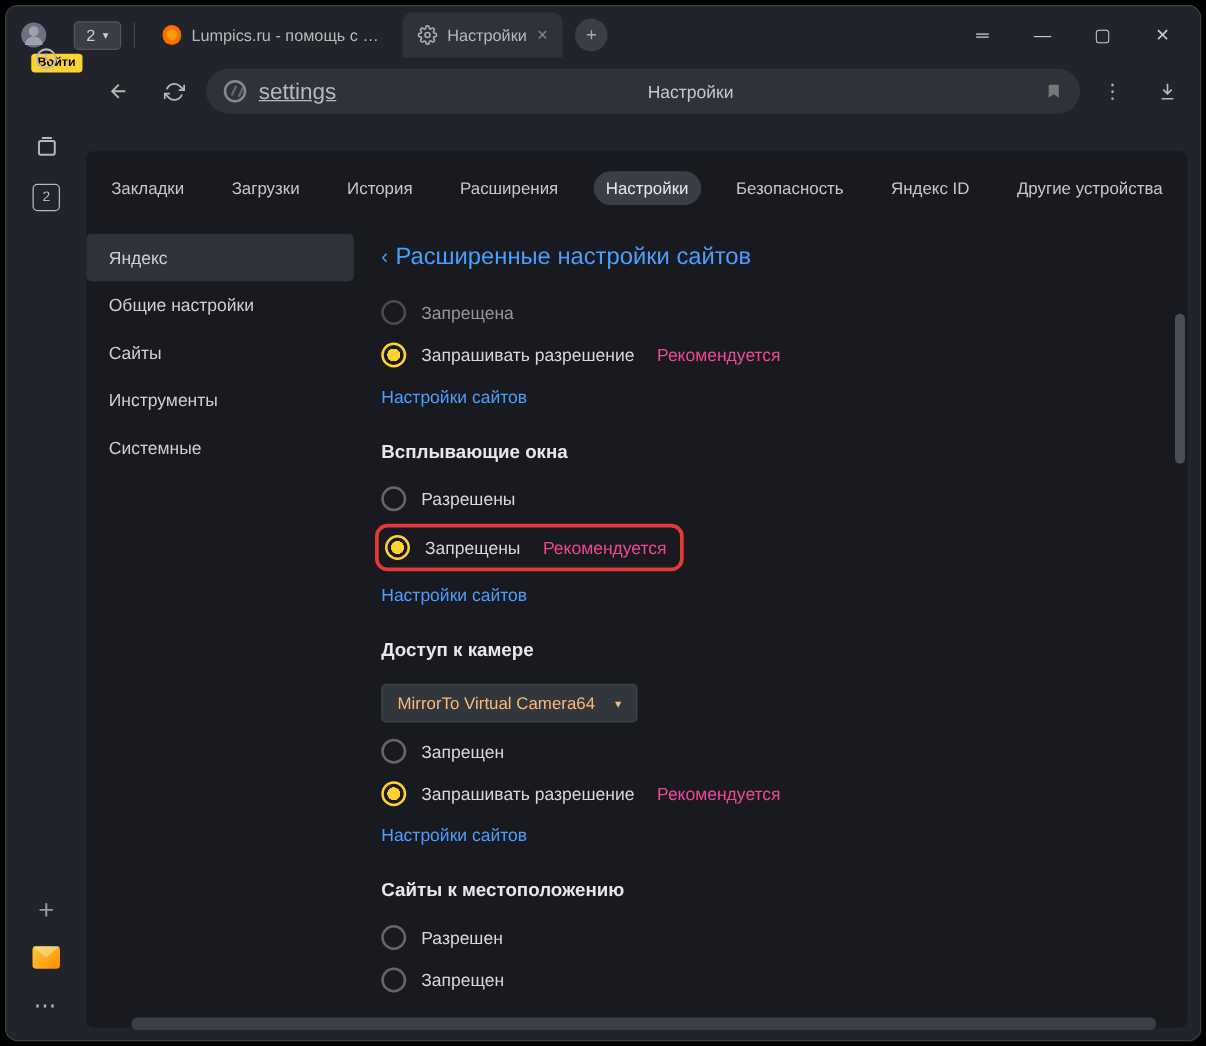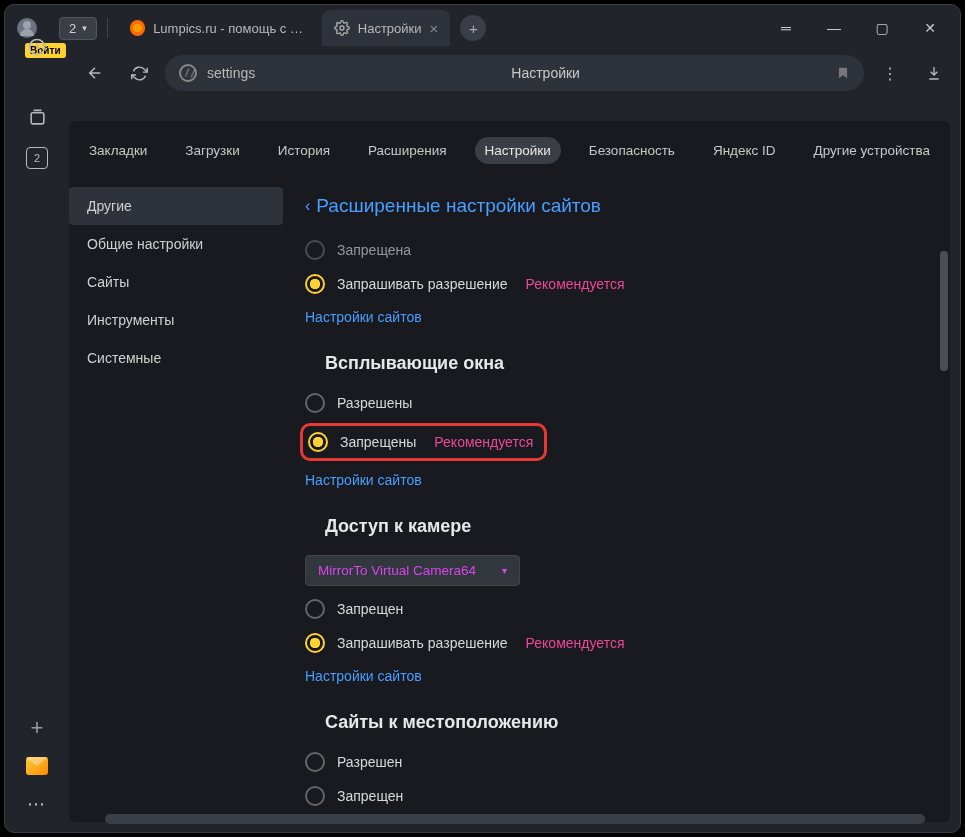--- a/index.html
+++ b/index.html
@@ -21,21 +21,21 @@
 .newtab { width:26px; height:26px; border-radius:50%; background:#3a3f47; color:#aaa; display:flex; align-items:center; justify-content:center; margin-left:10px; font-size:15px;}
 .winbtns { margin-left:auto; display:flex; gap:28px; padding-right:12px;}
 .winbtn { color:#c8c8c8; font-size:14px; width:20px; text-align:center;}
 
 .toolbar { height:44px; display:flex; align-items:center; padding:0 8px; gap:8px; }
 .side-col { width:56px; }
 .tbtn { width:36px; height:36px; display:flex; align-items:center; justify-content:center; color:#b8b8b8; border-radius:6px;}
 .addrbar { flex:1; background:#2e333b; height:36px; border-radius:18px; display:flex; align-items:center; padding:0 14px; color:#b8b8b8;}
 .addr-y { width:18px; height:18px; border-radius:50%; border:2px solid #888; margin-right:10px; position:relative;}
 .addr-y::after{content:'';position:absolute;top:3px;left:5px;width:4px;height:8px;border-left:2px solid #888;border-right:2px solid #888;transform:skewX(-15deg) rotate(10deg);opacity:.6;}
-.addr-text { font-size:14px; }
+.addr-text { font-size:18px;text-decoration:underline; }
 .addr-title { flex:1; text-align:center; font-size:14px; color:#c8c8c8;}
 .bookmark-icon { color:#777; font-size:15px;}
 
 .sidebar-rail { position:absolute; left:0; top:68px; width:64px; height:calc(100% - 68px); display:flex; flex-direction:column; align-items:center; padding-top:10px; gap:18px;}
 .rail-icon { color:#b8b8b8; font-size:16px; width:24px; height:24px; display:flex; align-items:center; justify-content:center;}
 .rail-icon.box { border:1.5px solid #b8b8b8; border-radius:4px; font-size:11px; width:22px; height:22px;}
 .rail-bottom { margin-top:auto; margin-bottom:16px; display:flex; flex-direction:column; gap:14px; align-items:center;}
 
 .content { position:absolute; left:64px; top:116px; right:10px; bottom:10px; background:#181a1f; border-radius:6px; overflow:hidden;}
 .topnav { height:58px; display:flex; align-items:center; justify-content:center; gap:18px; font-size:13.5px; color:#c8c8c8;}
@@ -44,27 +44,27 @@
 
 .body { display:flex; height:calc(100% - 58px);}
 .leftnav { width:214px; padding:8px 0;}
 .leftnav-item { padding:11px 18px; font-size:14px; color:#d0d0d0;}
 .leftnav-item.selected { background:#2e333b; border-radius:4px; margin:0 0px;}
 
 .main { flex:1; position:relative; overflow:hidden; padding:0 8px 0 0;}
 .main-inner { padding:0 22px;}
 .page-title { display:flex; align-items:center; gap:6px; color:#4a9eff; font-size:19px; padding:16px 0 16px 0;}
 .page-title .chev{color:#4a9eff; font-size:16px;}
-.section-title { color:#e8e8e8; font-size:18px; font-weight:bold; padding:20px 0 12px 0;margin-left:20px;}
+.section-title { color:#e8e8e8; font-size:15px; font-weight:bold; padding:20px 0 12px 0;}
 .radio-row { display:flex; align-items:center; gap:12px; padding:7px 0; font-size:14px; color:#d8d8d8;}
 .radio { width:20px; height:20px; border-radius:50%; border:2px solid #666; flex-shrink:0;}
 .radio.checked { border-color:#ffd233; background:radial-gradient(circle,#ffd233 0 45%,transparent 46%);}
 .reco { color:#ec4899; margin-left:6px;}
 .link { color:#4a9eff; font-size:14px; padding:8px 0; display:inline-block;}
-.select-box { background:#32363d; border:1px solid #444; padding:7px 12px; border-radius:4px; color:#d946ef; font-size:13.5px; display:inline-flex; align-items:center; gap:26px; margin:6px 0;}
+.select-box { background:#32363d; border:1px solid #444; padding:7px 12px; border-radius:4px; color:#fdba74; font-size:13.5px; display:inline-flex; align-items:center; gap:16px; margin:6px 0;}
 .highlight-box { border:3px solid #e53935; border-radius:10px; padding:2px 8px 2px 2px; display:inline-flex; align-items:center; margin:3px 0 3px -5px;}
 .highlight-box .radio-row{padding:4px 3px;}
 
 .scrollbar { position:absolute; right:2px; top:72px; width:8px; height:120px; background:#4a4f57; border-radius:4px;}
 .content-scrollbar { position:absolute; right:2px; bottom:6px; height:12px; left:60px; }
 .content-scrollbar-thumb{ position:absolute; left:40px; width:820px; height:10px; background:#3a3f47; border-radius:5px;}
 
 svg { display:block; }
 </style>
 </head>
@@ -168,21 +168,21 @@
       <div class="topnav-item">История</div>
       <div class="topnav-item">Расширения</div>
       <div class="topnav-item active">Настройки</div>
       <div class="topnav-item">Безопасность</div>
       <div class="topnav-item">Яндекс ID</div>
       <div class="topnav-item">Другие устройства</div>
     </div>
 
     <div class="body">
       <div class="leftnav">
-        <div class="leftnav-item selected">Другие</div>
+        <div class="leftnav-item selected">Яндекс</div>
         <div class="leftnav-item">Общие настройки</div>
         <div class="leftnav-item">Сайты</div>
         <div class="leftnav-item">Инструменты</div>
         <div class="leftnav-item">Системные</div>
       </div>
 
       <div class="main">
         <div class="main-inner">
           <div class="page-title">
             <span class="chev">‹</span>

